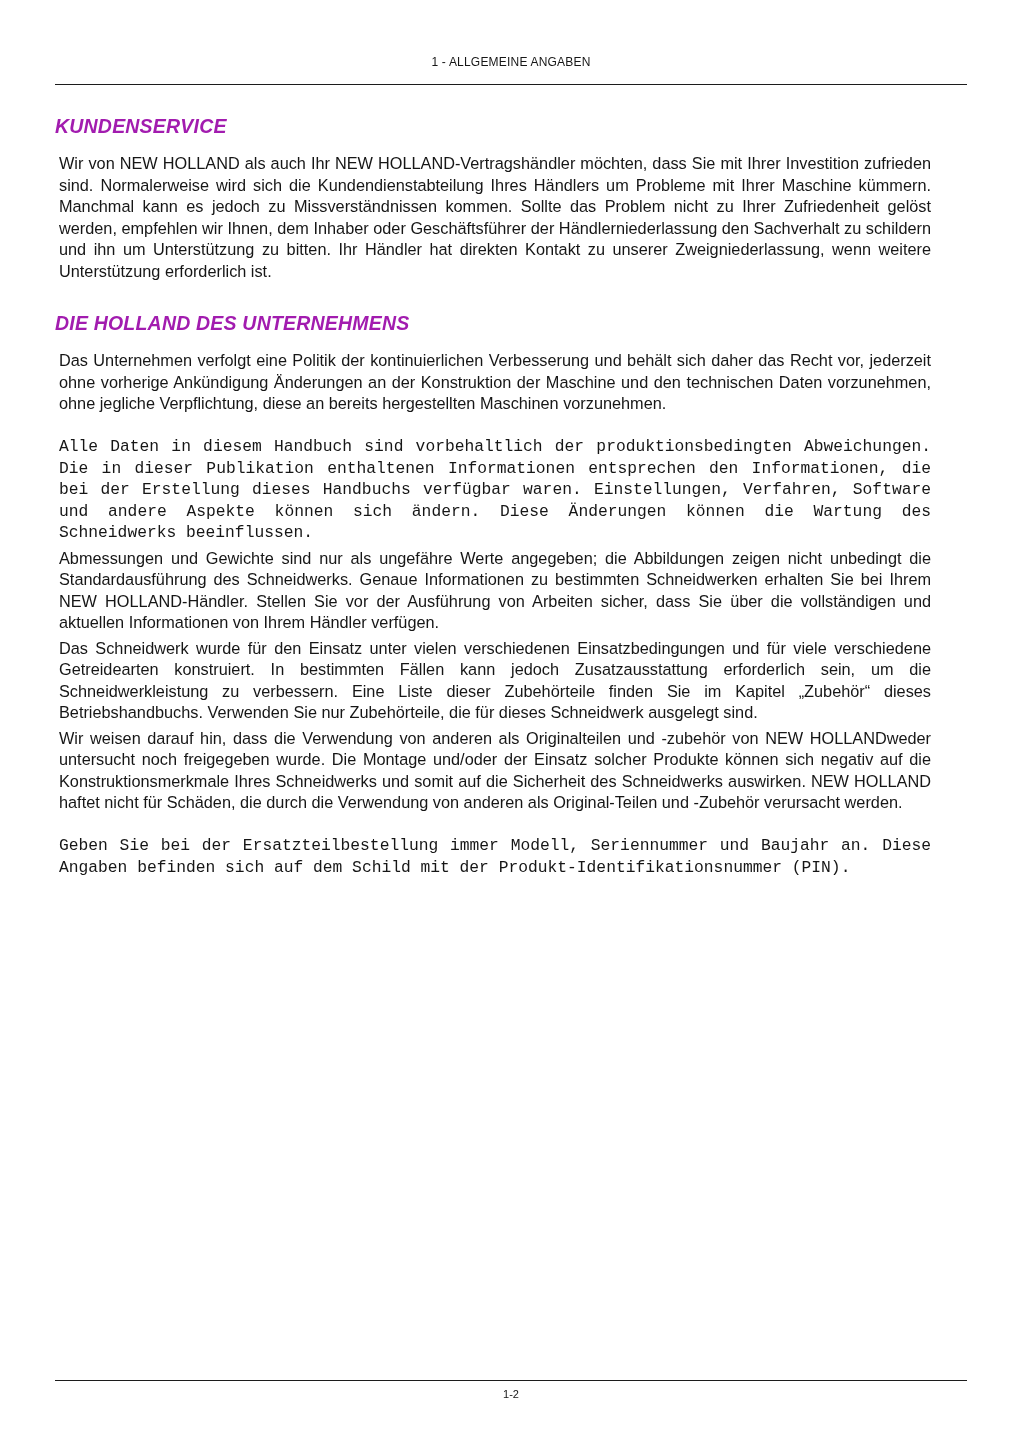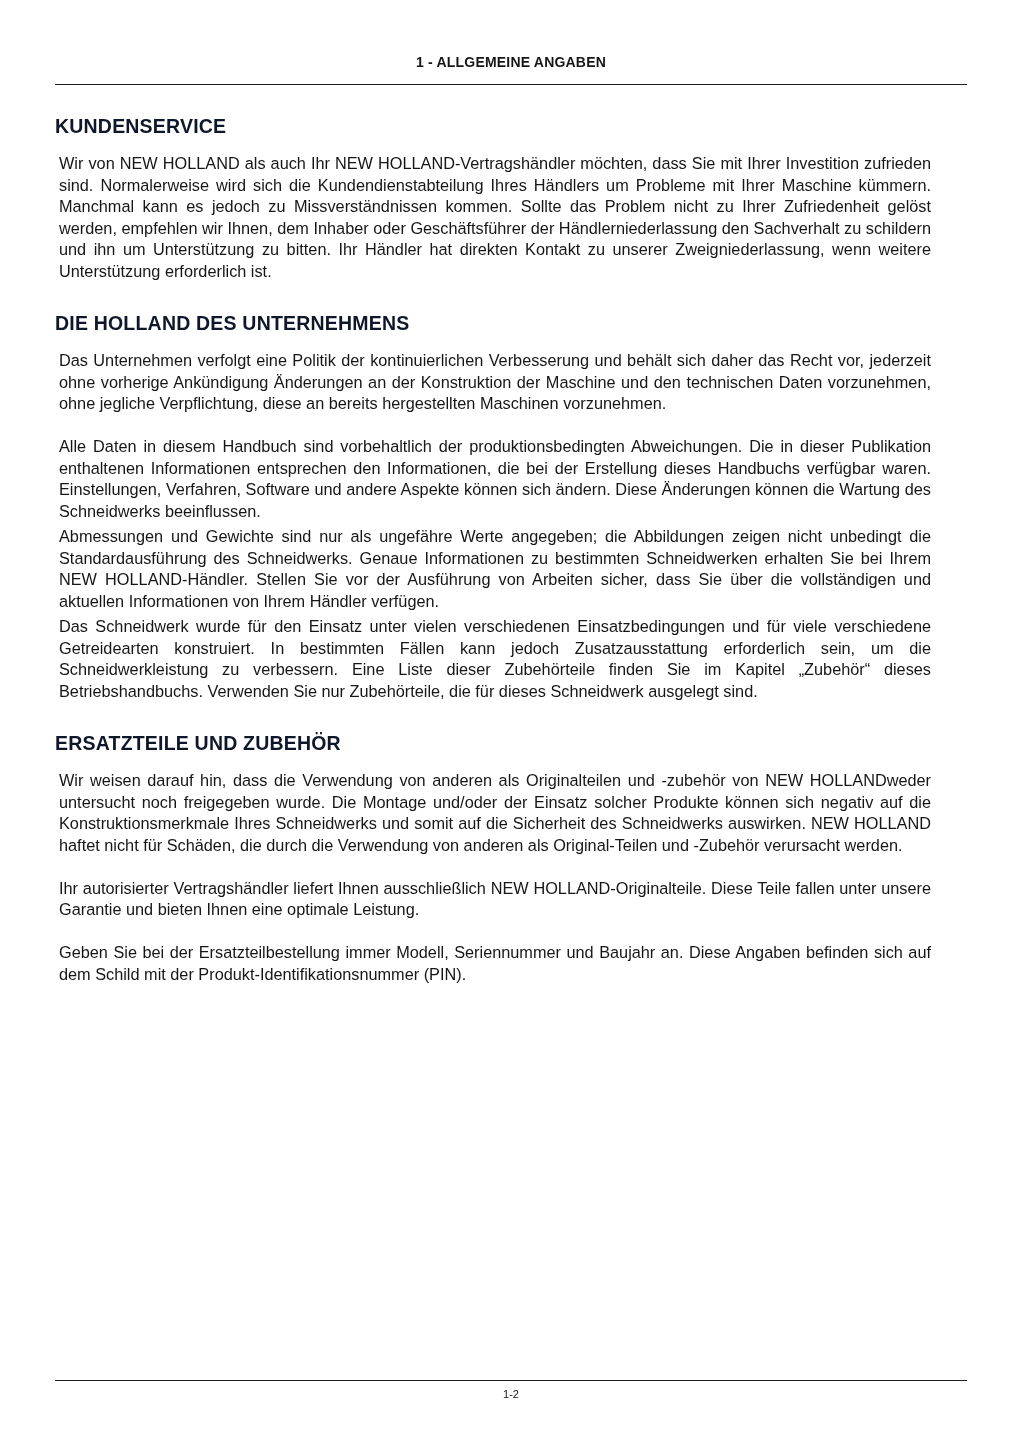--- a/index.html
+++ b/index.html
@@ -16,49 +16,50 @@
     -webkit-font-smoothing: antialiased;
   }
   .page {
     position: absolute;
     inset: 0;
     box-sizing: border-box;
     padding: 52px 57px 0 55px;
   }
   .header-text {
     text-align: center;
-    font-size: 14px;
+    font-size: 12px;
     line-height: 20px;
     padding-bottom: 12px;
     letter-spacing: 0.2px;
-    font-weight: bold;
   }
   .rule {
     height: 0;
     border-top: 1.7px solid #1c1c1c;
   }
   main {
     padding-right: 32px; 
   }
   .section-heading {
     font-size: 19.5px;
     font-weight: bold;
     letter-spacing: 0.2px;
     margin: 30px 0 15px 0;
-    color: #0f172a;
+    color: #a21caf;
+    font-style: italic;
   }
   .para {
     font-size: 16.3px;
     line-height: 21.5px;
     text-align: justify;
     margin: 4px;
     hyphens: auto;
   }
   .p-gap {
     margin-top: 21.5px;
+    font-family: Liberation Mono, monospace;
   }
   footer {
     position: absolute;
     left: 55px;
     right: 57px;
     bottom: 47px;
   }
   .footer-text {
     text-align: center;
     font-size: 11px;
@@ -80,23 +81,21 @@
     <h2 class="section-heading">KUNDENSERVICE</h2>
     <p class="para">Wir von NEW HOLLAND als auch Ihr NEW HOLLAND-Vertragshändler möchten, dass Sie mit Ihrer Investition zufrieden sind. Normalerweise wird sich die Kundendienstabteilung Ihres Händlers um Probleme mit Ihrer Maschine kümmern. Manchmal kann es jedoch zu Missverständnissen kommen. Sollte das Problem nicht zu Ihrer Zufriedenheit gelöst werden, empfehlen wir Ihnen, dem Inhaber oder Geschäftsführer der Händlerniederlassung den Sachverhalt zu schildern und ihn um Unterstützung zu bitten. Ihr Händler hat direkten Kontakt zu unserer Zweigniederlassung, wenn weitere Unterstützung erforderlich ist.</p>
 
     <h2 class="section-heading">DIE HOLLAND DES UNTERNEHMENS</h2>
     <p class="para">Das Unternehmen verfolgt eine Politik der kontinuierlichen Verbesserung und behält sich daher das Recht vor, jederzeit ohne vorherige Ankündigung Änderungen an der Konstruktion der Maschine und den technischen Daten vorzunehmen, ohne jegliche Verpflichtung, diese an bereits hergestellten Maschinen vorzunehmen.</p>
     <p class="para p-gap">Alle Daten in diesem Handbuch sind vorbehaltlich der produktionsbedingten Abweichungen. Die in dieser Publikation enthaltenen Informationen entsprechen den Informationen, die bei der Erstellung dieses Handbuchs verfügbar waren. Einstellungen, Verfahren, Software und andere Aspekte können sich ändern. Diese Änderungen können die Wartung des Schneidwerks beeinflussen.</p>
     <p class="para">Abmessungen und Gewichte sind nur als ungefähre Werte angegeben; die Abbildungen zeigen nicht unbedingt die Standardausführung des Schneidwerks. Genaue Informationen zu bestimmten Schneidwerken erhalten Sie bei Ihrem NEW HOLLAND-Händler. Stellen Sie vor der Ausführung von Arbeiten sicher, dass Sie über die vollständigen und aktuellen Informationen von Ihrem Händler verfügen.</p>
 
     <p class="para">Das Schneidwerk wurde für den Einsatz unter vielen verschiedenen Einsatzbedingungen und für viele verschiedene Getreidearten konstruiert. In bestimmten Fällen kann jedoch Zusatzausstattung erforderlich sein, um die Schneidwerkleistung zu verbessern. Eine Liste dieser Zubehörteile finden Sie im Kapitel „Zubehör“ dieses Betriebshandbuchs. Verwenden Sie nur Zubehörteile, die für dieses Schneidwerk ausgelegt sind.</p>
 
-    <h2 class="section-heading">ERSATZTEILE UND ZUBEHÖR</h2>
     <p class="para">Wir weisen darauf hin, dass die Verwendung von anderen als Originalteilen und -zubehör von NEW HOLLANDweder untersucht noch freigegeben wurde. Die Montage und/oder der Einsatz solcher Produkte können sich negativ auf die Konstruktionsmerkmale Ihres Schneidwerks und somit auf die Sicherheit des Schneidwerks auswirken. NEW HOLLAND haftet nicht für Schäden, die durch die Verwendung von anderen als Original-Teilen und -Zubehör verursacht werden.</p>
-    <p class="para p-gap">Ihr autorisierter Vertragshändler liefert Ihnen ausschließlich NEW HOLLAND-Originalteile. Diese Teile fallen unter unsere Garantie und bieten Ihnen eine optimale Leistung.</p>
     <p class="para p-gap">Geben Sie bei der Ersatzteilbestellung immer Modell, Seriennummer und Baujahr an. Diese Angaben befinden sich auf dem Schild mit der Produkt-Identifikationsnummer (PIN).</p>
 
   </main>
 
   <footer>
     <div class="rule"></div>
     <div class="footer-text">1-2</div>
   </footer>
 
 </div>

